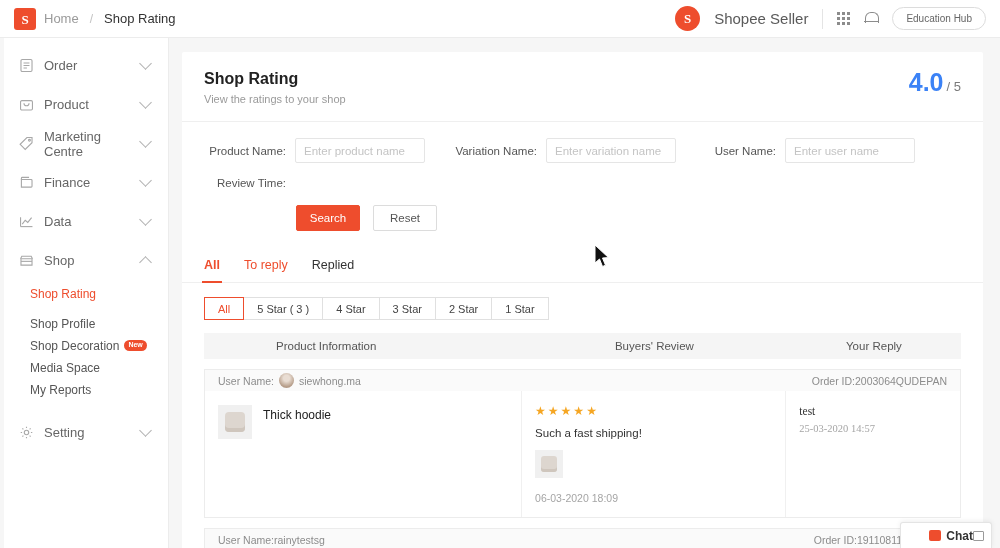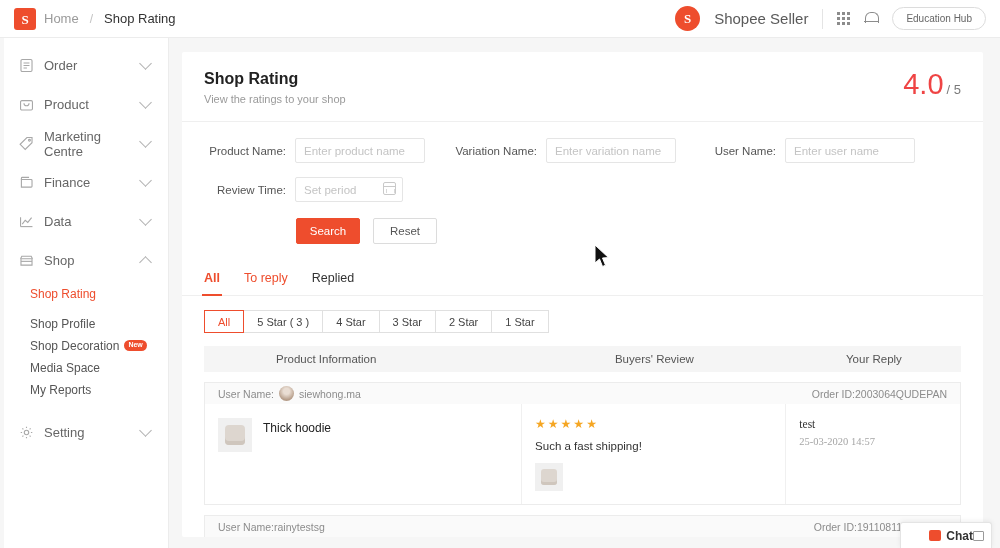--- a/index.html
+++ b/index.html
@@ -95,21 +95,21 @@
 
   
   .content { position: absolute; top: 38px; left: 165px; width: 835px; height: 510px;
              padding: 14px 17px 0 17px; overflow: hidden; }
   .panel { background: #fff; border-radius: 2px; }
 
   .page-head { display: flex; justify-content: space-between; align-items: flex-start;
                padding: 18px 22px 16px 22px; border-bottom: 1px solid #efefef; }
   .page-title { font-size: 16px; font-weight: bold; color: #222; }
   .page-sub { font-size: 11px; color: #9a9a9a; margin-top: 5px; }
-  .rating-big { font-size: 29px; color: #ef4444; font-weight: normal; line-height: 1; }
+  .rating-big { font-size: 25px; color: #3b82f6; font-weight: bold; line-height: 1; }
   .rating-den { font-size: 13px; color: #7a7a7a; margin-left: 3px; }
   .rating-wrap { display: flex; align-items: baseline; }
 
   
   .filters { padding: 16px 22px 0 22px; }
   .filter-row { display: flex; align-items: center; margin-bottom: 14px; }
   .f-label { font-size: 11.5px; color: #555; text-align: right; margin-right: 9px; }
   .f-input {
     border: 1px solid #e5e5e5; border-radius: 2px; height: 25px;
     font-size: 11.5px; padding: 0 8px; color: #333; background: #fff;
@@ -349,24 +349,20 @@
         <div class="filter-row">
           <span class="f-label" style="width:82px;">Product Name:</span>
           <input class="f-input" style="width: 130px;" placeholder="Enter product name">
           <span class="f-label" style="width:100px;margin-left:12px;">Variation Name:</span>
           <input class="f-input" style="width: 130px;" placeholder="Enter variation name">
           <span class="f-label" style="width:80px;margin-left:20px;">User Name:</span>
           <input class="f-input" style="width: 130px;" placeholder="Enter user name">
         </div>
         <div class="filter-row">
           <span class="f-label" style="width:82px;">Review Time:</span>
-          <span class="date-box">
-            <input class="f-input" style="width: 108px; padding-right: 22px;" placeholder="Set period">
-            <span class="cal-icon"></span>
-          </span>
         </div>
         <div class="btn-row">
           <div class="btn btn-primary">Search</div>
           <div class="btn btn-default">Reset</div>
         </div>
       </div>
 
       <div class="tabs">
         <div class="tab active">All</div>
         <div class="tab toreply">To reply</div>
@@ -400,20 +396,21 @@
           </div>
           <div class="rc-body" style="border:1px solid #ececec;border-top:none;">
             <div class="cell-prod">
               <div class="thumb"></div>
               <div class="prod-name">Thick hoodie</div>
             </div>
             <div class="cell-rev">
               <div class="stars">★★★★★</div>
               <div class="rev-text">Such a fast shipping!</div>
               <div class="rev-thumb"></div>
+              <div class="rev-date">06-03-2020 18:09</div>
             </div>
             <div class="cell-reply">
               <div class="reply-text">test</div>
               <div class="reply-date">25-03-2020 14:57</div>
             </div>
           </div>
         </div>
 
         <div style="margin-top:10px;">
           <div class="rc-head">

